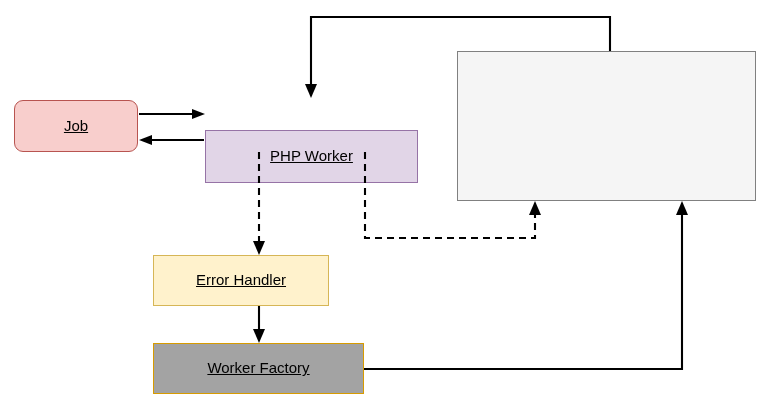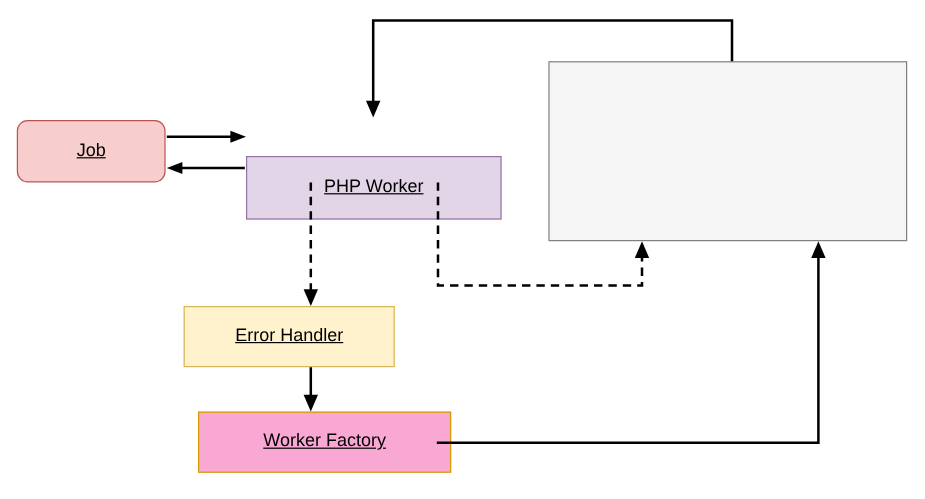--- a/index.html
+++ b/index.html
@@ -59,25 +59,25 @@
   }
   .node-error-handler {
     left: 153px;
     top: 255px;
     width: 176px;
     height: 51px;
     background: #fff2cc;
     border: 1.6px solid #d6b656;
   }
   .node-worker-factory {
-    left: 165px;
+    left: 153px;
     top: 343px;
     width: 211px;
     height: 51px;
-    background: #f9a8d4;
+    background: #a3a3a3;
     border: 1.6px solid #d79b00;
   }
   .edge-layer {
     position: absolute;
     left: 0;
     top: 0;
     width: 771px;
     height: 416px;
     pointer-events: none;
   }

